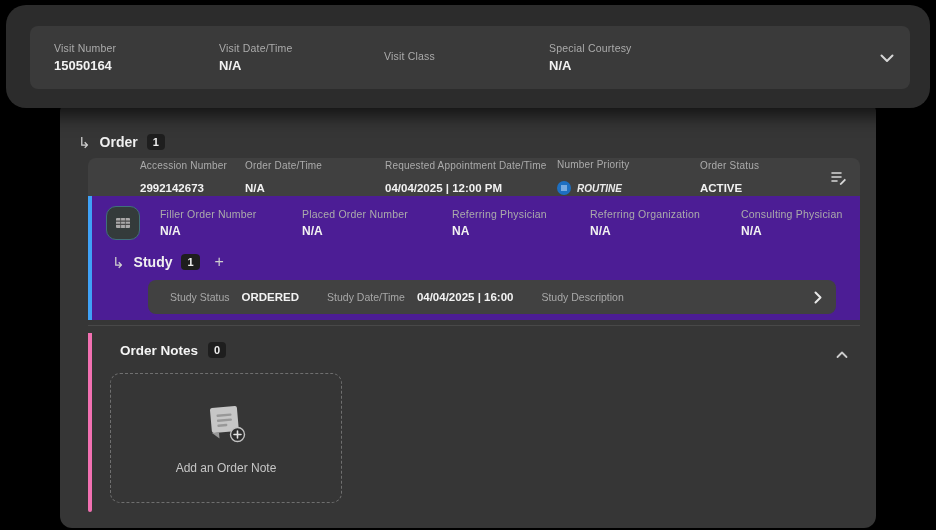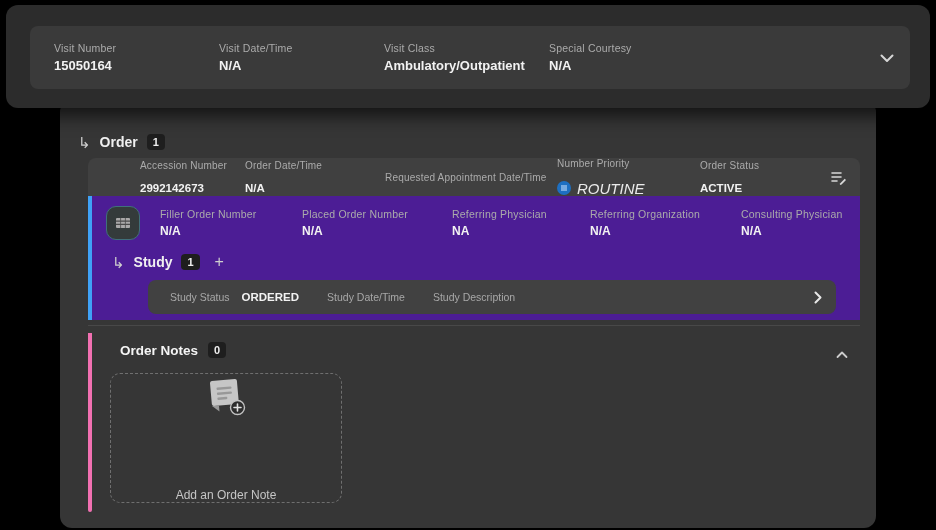--- a/index.html
+++ b/index.html
@@ -2,21 +2,21 @@
 <html><head>
 <meta charset="utf-8">
 <style>
   * { box-sizing: border-box; margin: 0; padding: 0; }
   html,body { width:936px; height:530px; background:#000; overflow:hidden;
               font-family:"Liberation Sans", sans-serif; }
   .stage { position:relative; width:936px; height:530px; background:#000; }
 
   
   .visit-card { position:absolute; left:6px; top:5px; width:924px; height:103px;
-                background:#2c2c2c; border-radius:12px; z-index:3;
+                background:#2c2c2c; border-radius:20px; z-index:3;
                 box-shadow:0 8px 18px rgba(0,0,0,.65); }
   .visit-inner { position:absolute; left:24px; right:20px; top:21px; bottom:19px;
                  background:#3a3a3a; border-radius:8px; display:flex;
                  align-items:center; padding-left:24px; }
   .vfield { width:165px; }
   .flabel { font-size:10.5px; color:#ababab; letter-spacing:.2px; margin-bottom:4px; }
   .fvalue { font-size:13px; color:#f2f2f2; font-weight:600; }
   .visit-chevron { position:absolute; right:16px; top:50%; transform:translateY(-50%); cursor:pointer; }
 
   
@@ -33,21 +33,21 @@
   
   .order-card { position:absolute; left:28px; top:58px; width:772px; }
   .order-header { height:38px; background:#404040; border-radius:8px 8px 0 0;
                   display:flex; align-items:center; padding:0 12px 0 52px; }
   .hcol .flabel { font-size:10px; margin-bottom:0; }
   .hcol .fvalue { font-size:11.5px;margin-top:11px; }
   .hc1{width:105px} .hc2{width:140px} .hc3{width:172px} .hc4{width:143px} .hc5{flex:1}
   .priority-val { display:flex; align-items:center; gap:6px; }
   .priority-icon { width:14px; height:14px; border-radius:50%; background:#1d6fc2;
                    display:inline-flex; align-items:center; justify-content:center; flex:0 0 auto; }
-  .routine-text { font-style:italic; font-weight:400; color:#eaeaea; font-size:15px; }
+  .routine-text { font-style:italic; font-weight:700; color:#eaeaea; font-size:10px; }
   .edit-btn { margin-left:auto; cursor:pointer; display:flex; align-items:center; }
 
   .order-body { position:relative; background:#4c1d95; padding:10px 0 6px 18px; }
   .blue-bar { position:absolute; left:0; top:0; bottom:0; width:4px; background:#3fa2f7; }
   .detail-row { display:flex; align-items:flex-start; }
   .list-icon-btn { width:34px; height:34px; border-radius:10px; border:1px solid #40707a;
                    background:#343b3b; display:flex; align-items:center; justify-content:center;
                    cursor:pointer; flex:0 0 auto; }
   .dfields { display:flex; margin-left:20px; padding-top:2px; }
   .dc1{width:142px} .dc2{width:150px} .dc3{width:138px} .dc4{width:151px} .dc5{flex:1}
@@ -70,42 +70,41 @@
   
   .notes-section { position:absolute; left:28px; top:233px; width:772px; height:179px; }
   .pink-bar { position:absolute; left:0; top:0; bottom:0; width:4px; background:#f170b1;
               border-radius:0 0 4px 4px; }
   .notes-head { display:flex; align-items:center; gap:10px; padding:9px 0 0 32px; }
   .notes-title { color:#f5f5f5; font-size:13.5px; font-weight:600; }
   .notes-collapse { position:absolute; right:12px; top:12px; cursor:pointer; }
 
   .add-note-box { position:absolute; left:22px; top:40px; width:232px; height:130px;
                   border:1.5px dashed #6f6f6f; border-radius:10px; display:flex;
-                  flex-direction:column; align-items:center; justify-content:space-between;
+                  flex-direction:column; align-items:center; justify-content:center;
                   gap:12px; cursor:pointer; }
   .add-note-label { font-size:12px; color:#c6c6c6; }
 </style>
 </head>
 <body>
 
 <div class="stage">
 
   <div class="visit-card">
     <div class="visit-inner">
       <div class="vfield">
         <div class="flabel">Visit Number</div>
         <div class="fvalue">15050164</div>
       </div>
       <div class="vfield">
         <div class="flabel">Visit Date/Time</div>
         <div class="fvalue">N/A</div>
       </div>
       <div class="vfield">
         <div class="flabel">Visit Class</div>
-        <div class="fvalue">Ambulatory/Outpatient</div>
       </div>
       <div class="vfield">
         <div class="flabel">Special Courtesy</div>
         <div class="fvalue">N/A</div>
       </div>
       <span class="visit-chevron">
         <svg width="14" height="9" viewBox="0 0 14 9">
             <polyline points="1.5,1.5 7,7 12.5,1.5" fill="none" stroke="#d6d6d6" stroke-width="2" stroke-linecap="round" stroke-linejoin="round"></polyline>
           </svg>
       </span>
@@ -125,20 +124,21 @@
         <div class="hcol hc1">
           <div class="flabel">Accession Number</div>
           <div class="fvalue">2992142673</div>
         </div>
         <div class="hcol hc2">
           <div class="flabel">Order Date/Time</div>
           <div class="fvalue">N/A</div>
         </div>
         <div class="hcol hc3">
           <div class="flabel">Requested Appointment Date/Time</div>
+          <div class="fvalue">04/04/2025 | 12:00 PM</div>
         </div>
         <div class="hcol hc4">
           <div class="flabel">Number Priority</div>
           <div class="fvalue priority-val">
             <span class="priority-icon">
               <svg width="8" height="8" viewBox="0 0 8 8">
                   <path d="M1 2h6M1 4h6M1 6h6" stroke="#cfe6ff" stroke-width="1.1"></path>
                 </svg>
             </span>
             <span class="routine-text">ROUTINE</span>
@@ -195,20 +195,21 @@
           <span class="arrow-glyph">↳</span>
           <span class="section-title">Study</span>
           <span class="count-badge">1</span>
           <span class="plus-glyph">+</span>
         </div>
 
         <div class="study-bar">
           <span class="slabel">Study Status</span>
           <span class="svalue sgap12">ORDERED</span>
           <span class="slabel sgap28">Study Date/Time</span>
+          <span class="svalue sgap12">04/04/2025 | 16:00</span>
           <span class="slabel sgap28">Study Description</span>
           <span class="study-chevron">
             <svg width="8" height="13" viewBox="0 0 8 13">
                 <polyline points="1.5,1.5 6.5,6.5 1.5,11.5" fill="none" stroke="#e8e8e8" stroke-width="2" stroke-linecap="round" stroke-linejoin="round"></polyline>
               </svg>
           </span>
         </div>
       </div>
     </div>
 

